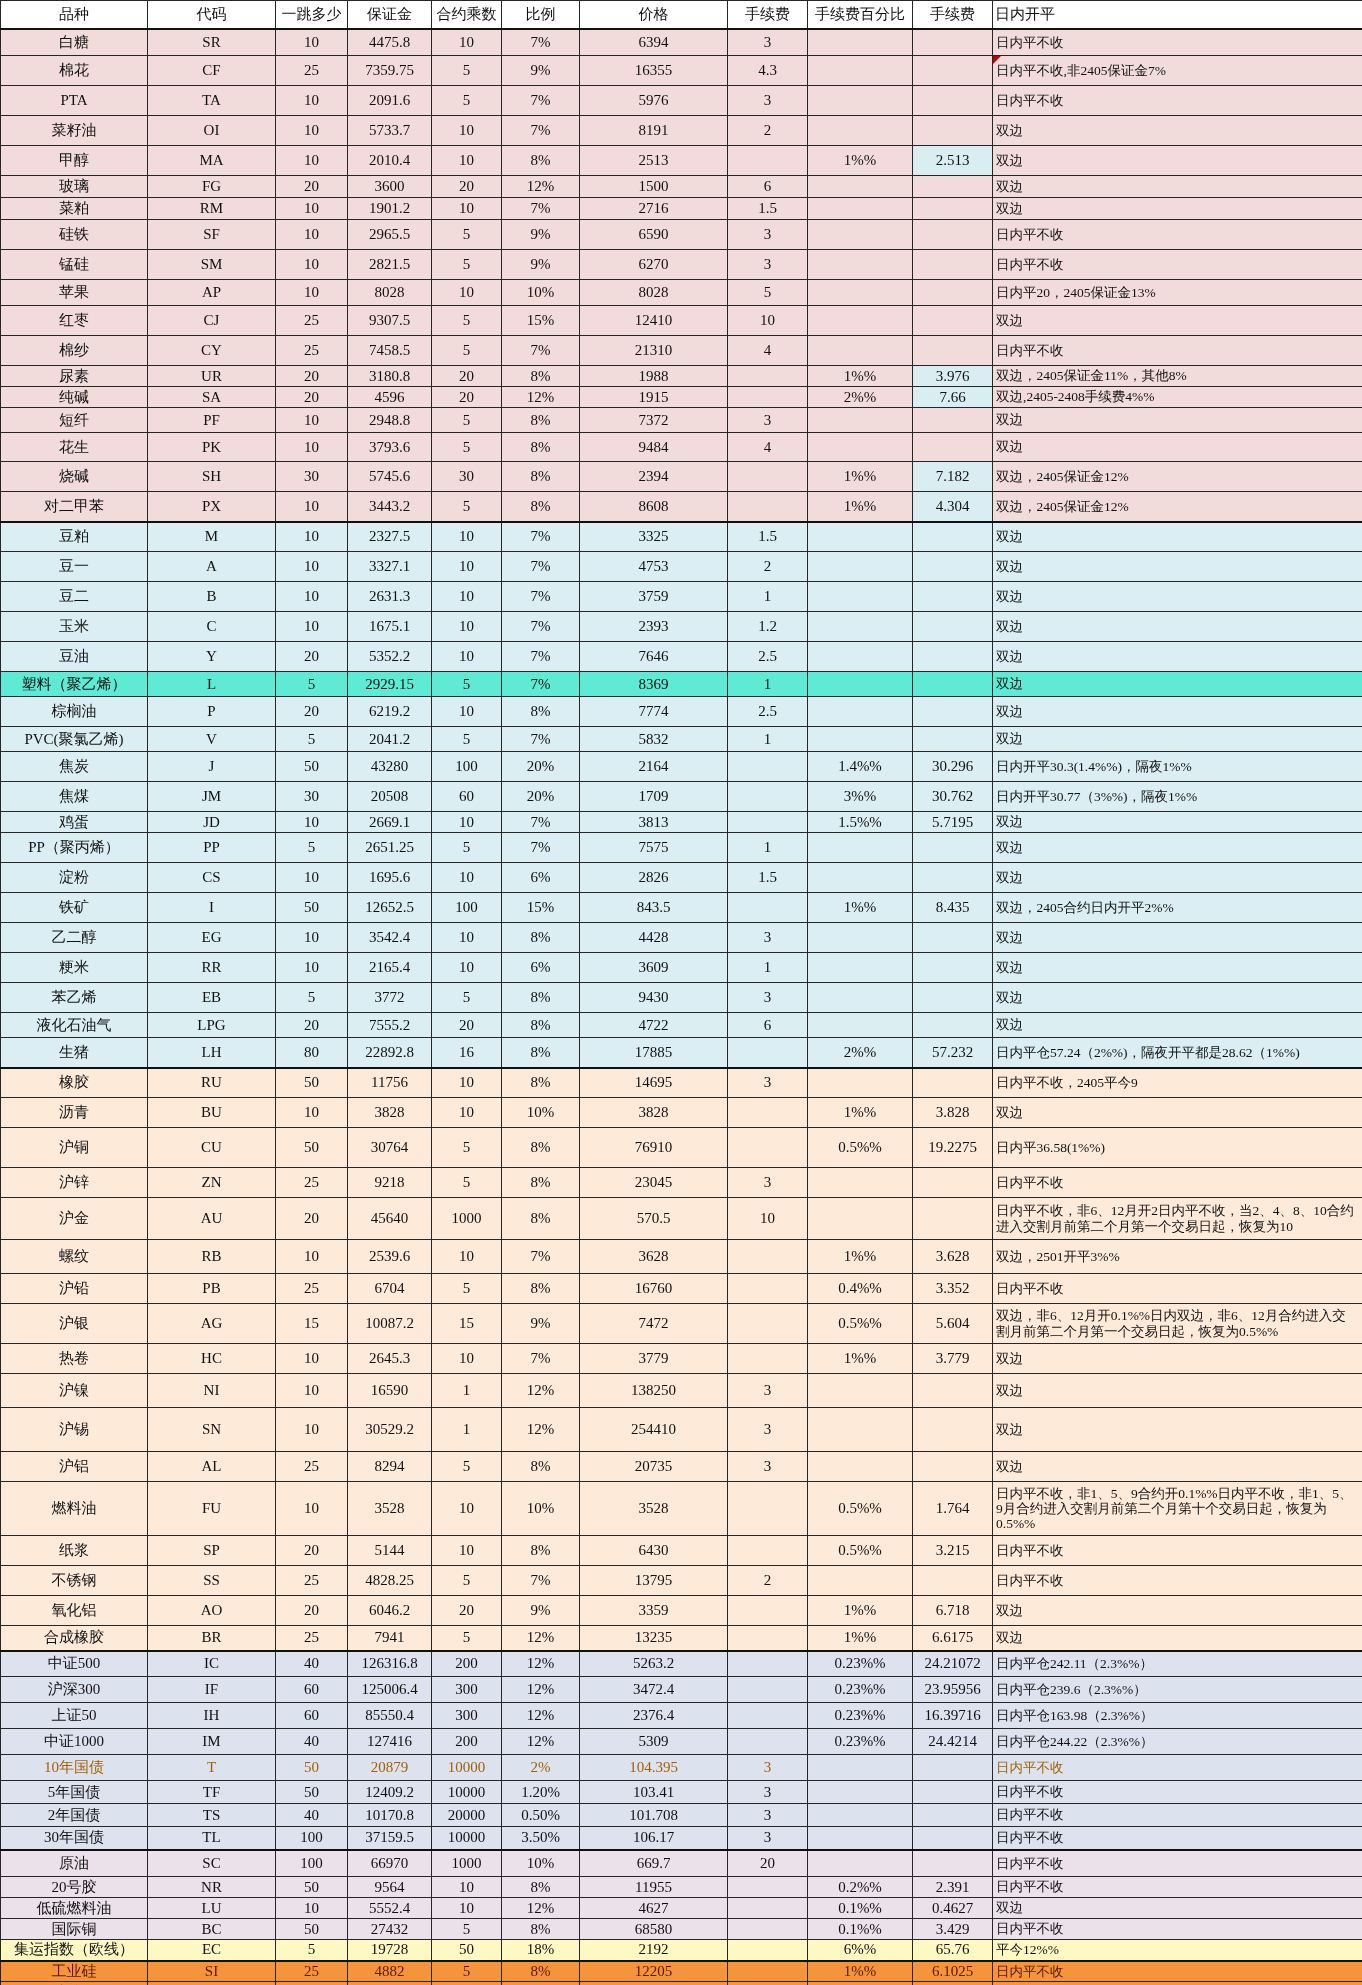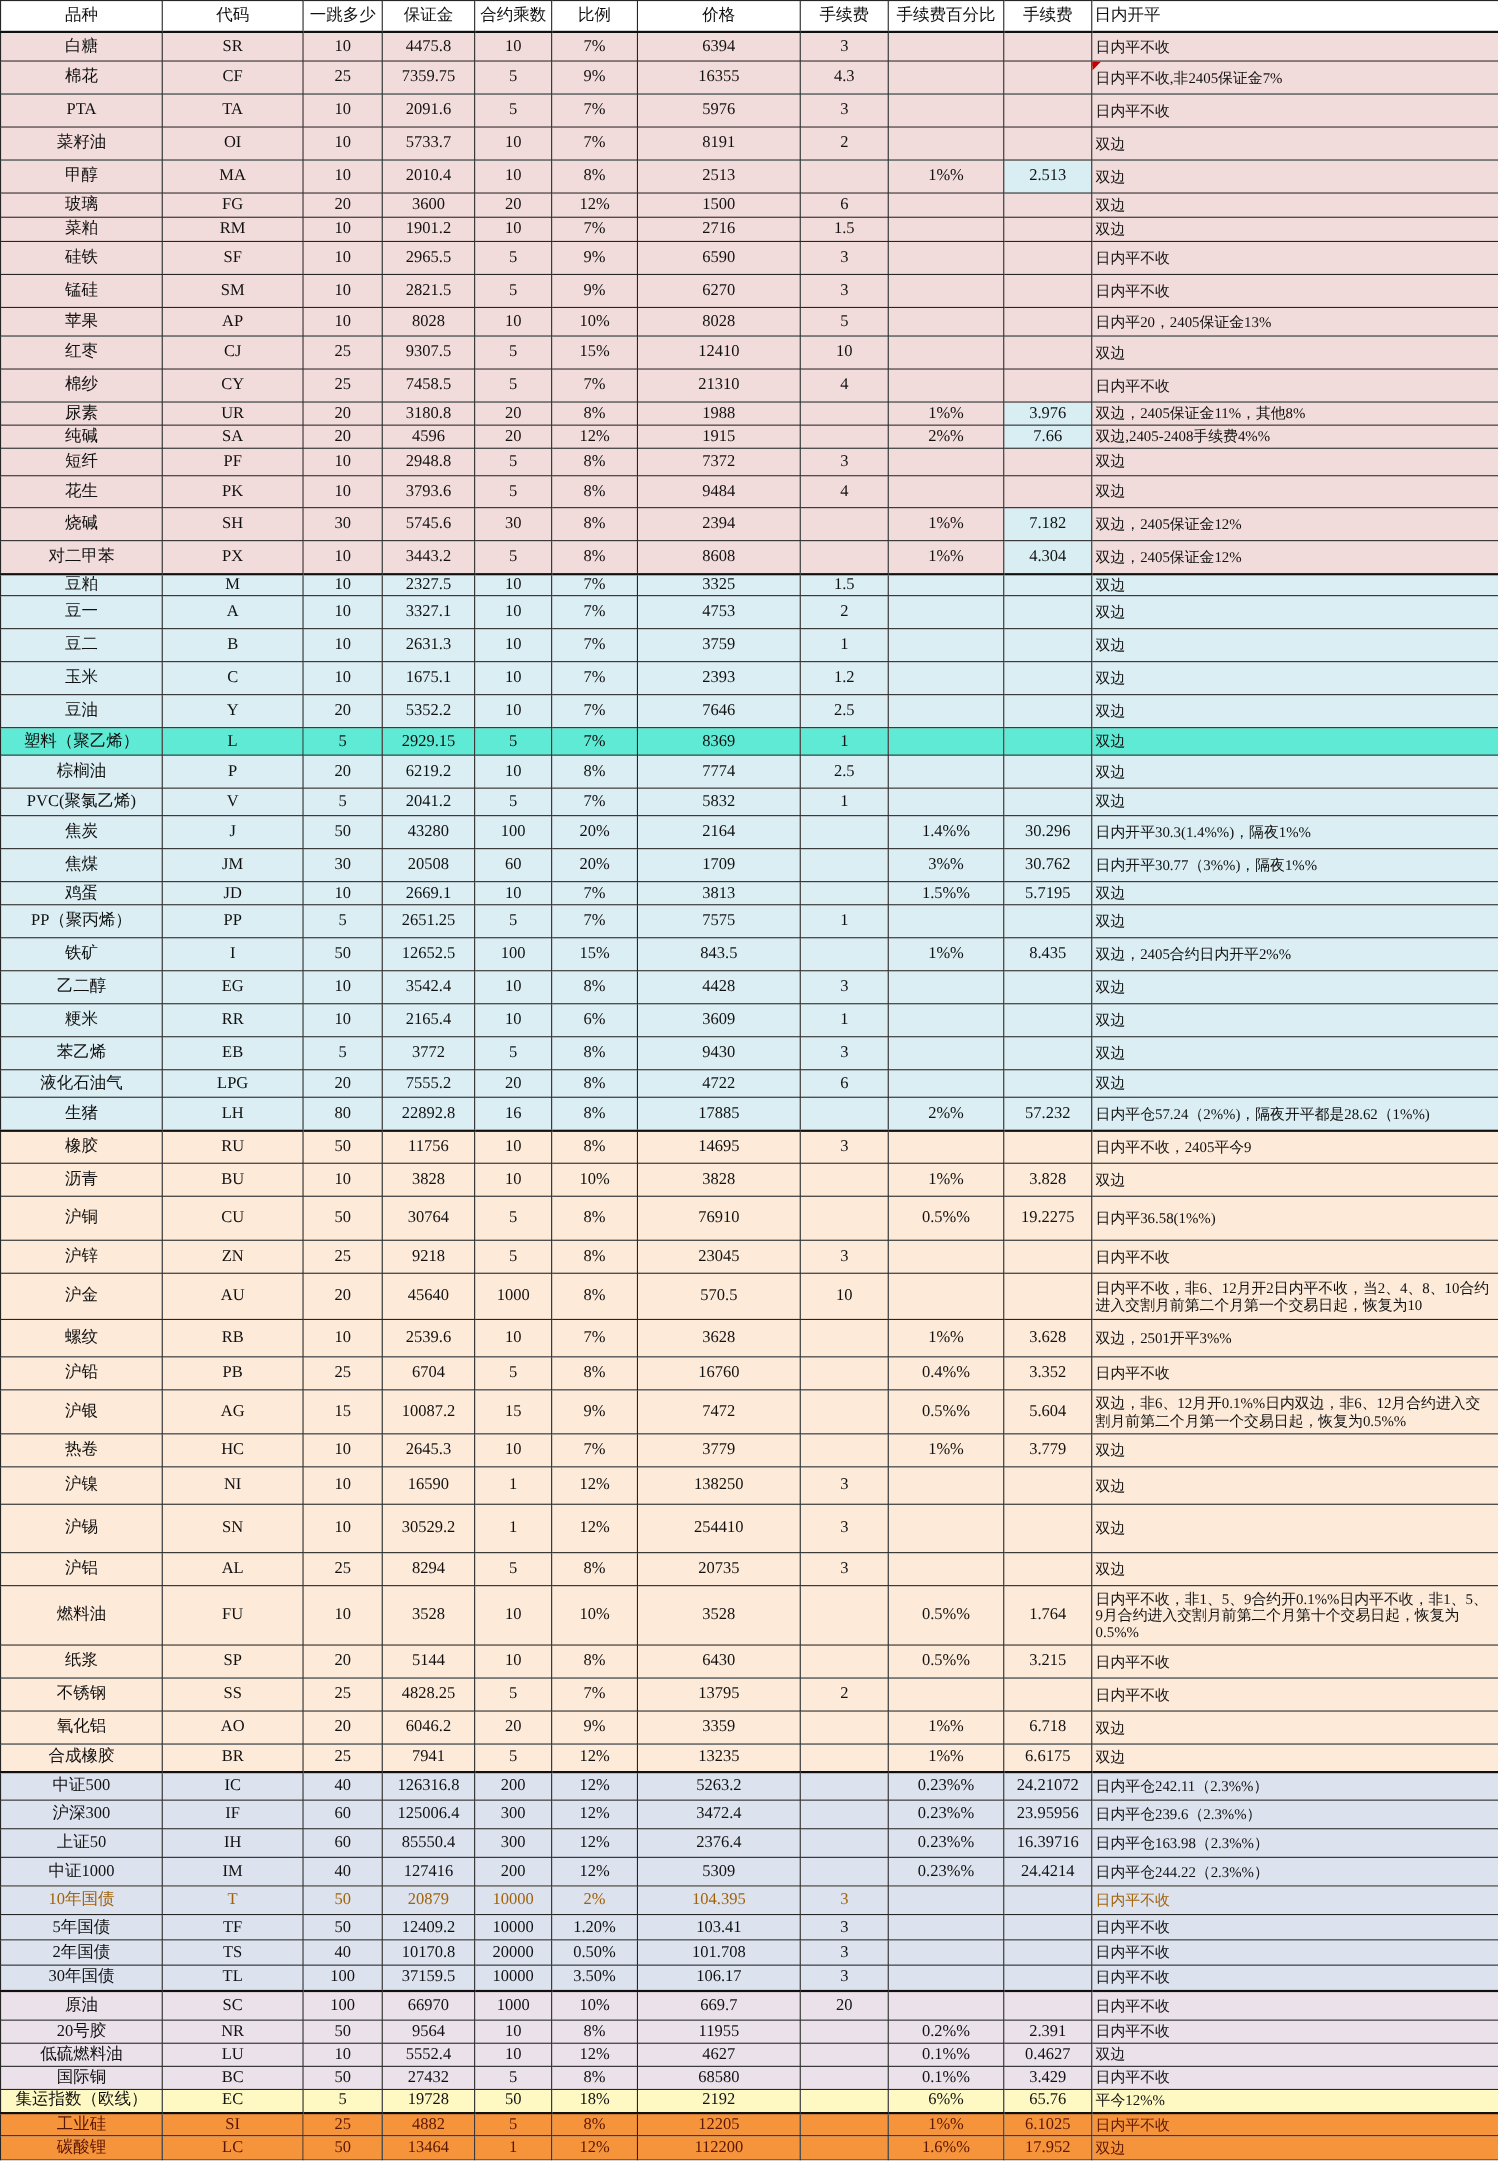--- a/index.html
+++ b/index.html
@@ -287,21 +287,21 @@
         <td>10</td>
         <td>3443.2</td>
         <td>5</td>
         <td>8%</td>
         <td>8608</td>
         <td></td>
         <td>1%%</td>
         <td class="hl">4.304</td>
         <td class="remark">双边，2405保证金12%</td>
       </tr>
-      <tr class="group-start" style="background: rgb(218, 238, 243); color: rgb(17, 17, 17); height: 20px;">
+      <tr class="group-start" style="background: rgb(218, 238, 243); color: rgb(17, 17, 17); height: 30px;">
         <td>豆粕</td>
         <td>M</td>
         <td>10</td>
         <td>2327.5</td>
         <td>10</td>
         <td>7%</td>
         <td>3325</td>
         <td>1.5</td>
         <td></td>
         <td></td>
@@ -439,20 +439,33 @@
       </tr>
       <tr style="background: rgb(218, 238, 243); color: rgb(17, 17, 17); height: 30px;">
         <td>PP（聚丙烯）</td>
         <td>PP</td>
         <td>5</td>
         <td>2651.25</td>
         <td>5</td>
         <td>7%</td>
         <td>7575</td>
         <td>1</td>
+        <td></td>
+        <td></td>
+        <td class="remark">双边</td>
+      </tr>
+      <tr style="background: rgb(218, 238, 243); color: rgb(17, 17, 17); height: 30px;">
+        <td>淀粉</td>
+        <td>CS</td>
+        <td>10</td>
+        <td>1695.6</td>
+        <td>10</td>
+        <td>6%</td>
+        <td>2826</td>
+        <td>1.5</td>
         <td></td>
         <td></td>
         <td class="remark">双边</td>
       </tr>
       <tr style="background: rgb(218, 238, 243); color: rgb(17, 17, 17); height: 30px;">
         <td>铁矿</td>
         <td>I</td>
         <td>50</td>
         <td>12652.5</td>
         <td>100</td>

